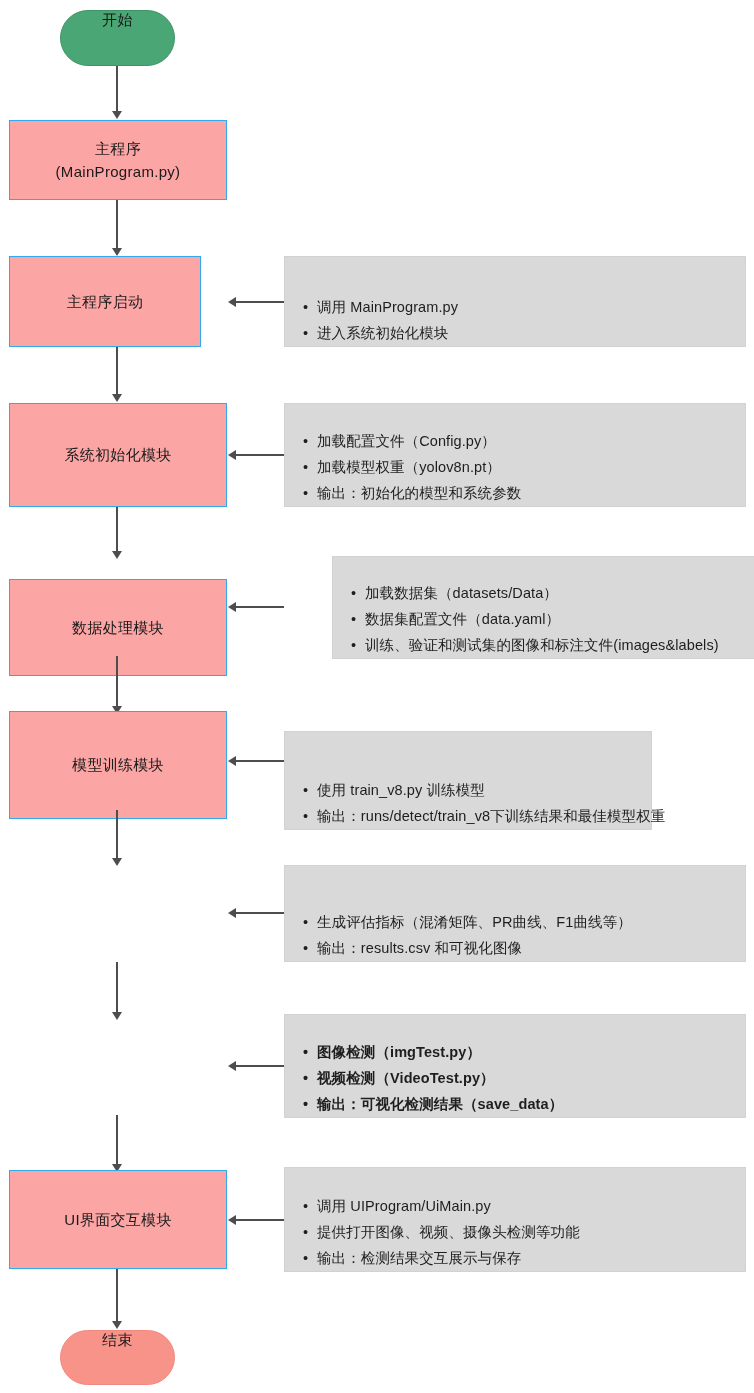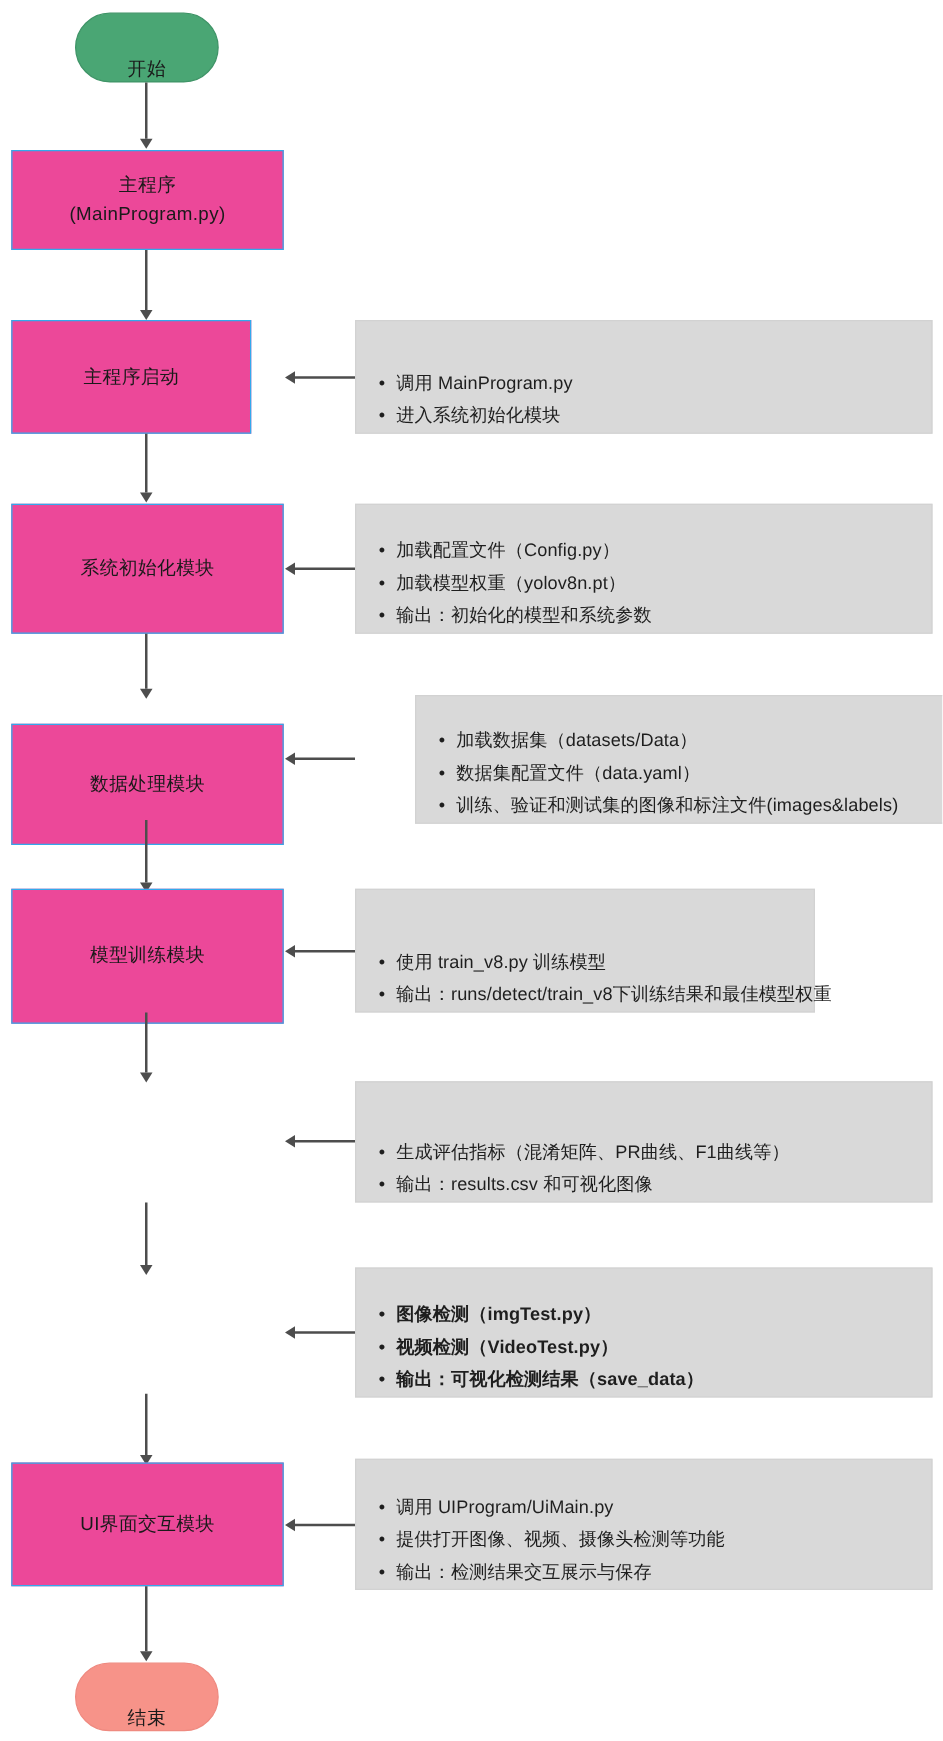--- a/index.html
+++ b/index.html
@@ -15,42 +15,42 @@
     width: 754px;
     height: 1393px;
     background: #ffffff;
     overflow: hidden;
   }
 
   
   .terminator {
     position: absolute;
     display: flex;
-    align-items: flex-end;
+    align-items: flex-start;
     justify-content: center;
     border-radius: 34px;
     font-size: 15px;
     color: #1a1a1a;
     letter-spacing: 0.5px;
     box-sizing: border-box;
   }
   .terminator.start {
     background: #4aa674;
     border: 1px solid #3f9467;
   }
   .terminator.end {
     background: #f79389;
     border: 1px solid #ef8a80;
   }
 
   
   .process {
     position: absolute;
     box-sizing: border-box;
-    background: #ec4899;
+    background: #fca5a5;
     border: 1px solid #32a9ec;
     display: flex;
     flex-direction: column;
     align-items: center;
     justify-content: center;
     font-size: 15px;
     color: #1a1a1a;
     line-height: 1.55;
     text-align: center;
     letter-spacing: 0.3px;
@@ -174,21 +174,21 @@
   </div>
   <div class="h-conn" style="left:236px; top:606px; width:48px;"></div>
   <div class="h-arrow" style="left:228px; top:602px;"></div>
 
   <div class="v-conn" style="left:116px; top:656px; height:50px;"></div>
   <div class="v-arrow" style="left:112px; top:706px;"></div>
 
   <div class="process" style="left:9px; top:711px; width:218px; height:108px;">
     <span>模型训练模块</span>
   </div>
-  <div class="note" style="left:284px; top:711px; width:368px; height:99px;">
+  <div class="note" style="left:284px; top:731px; width:368px; height:99px;">
     <div class="note-line">使用 train_v8.py 训练模型</div>
     <div class="note-line">输出：runs/detect/train_v8下训练结果和最佳模型权重</div>
   </div>
   <div class="h-conn" style="left:236px; top:760px; width:48px;"></div>
   <div class="h-arrow" style="left:228px; top:756px;"></div>
 
   <div class="v-conn" style="left:116px; top:810px; height:48px;"></div>
   <div class="v-arrow" style="left:112px; top:858px;"></div>
 
   <div class="note" style="left:284px; top:865px; width:462px; height:97px;">

